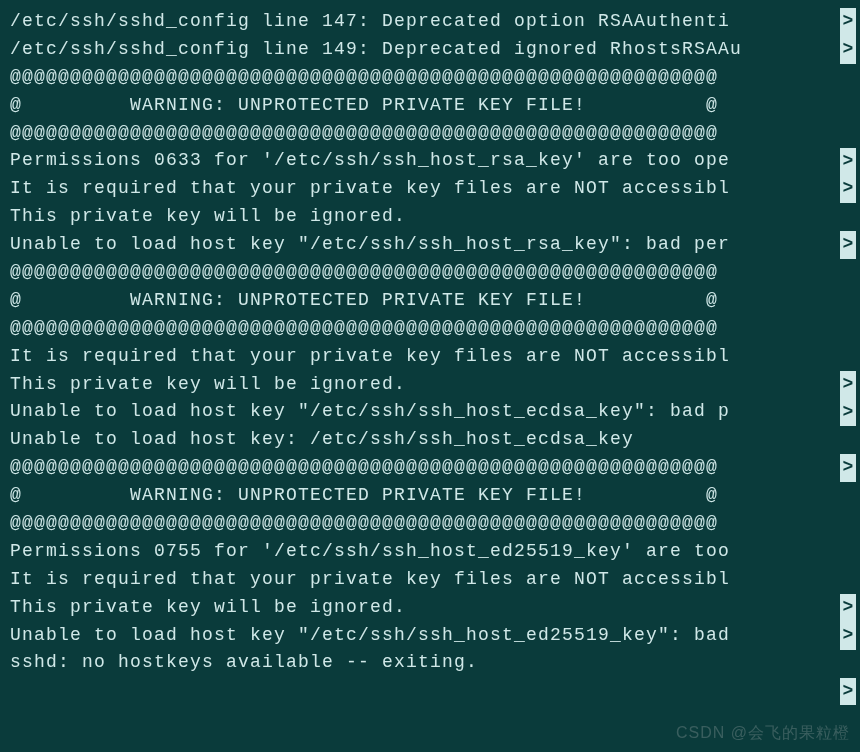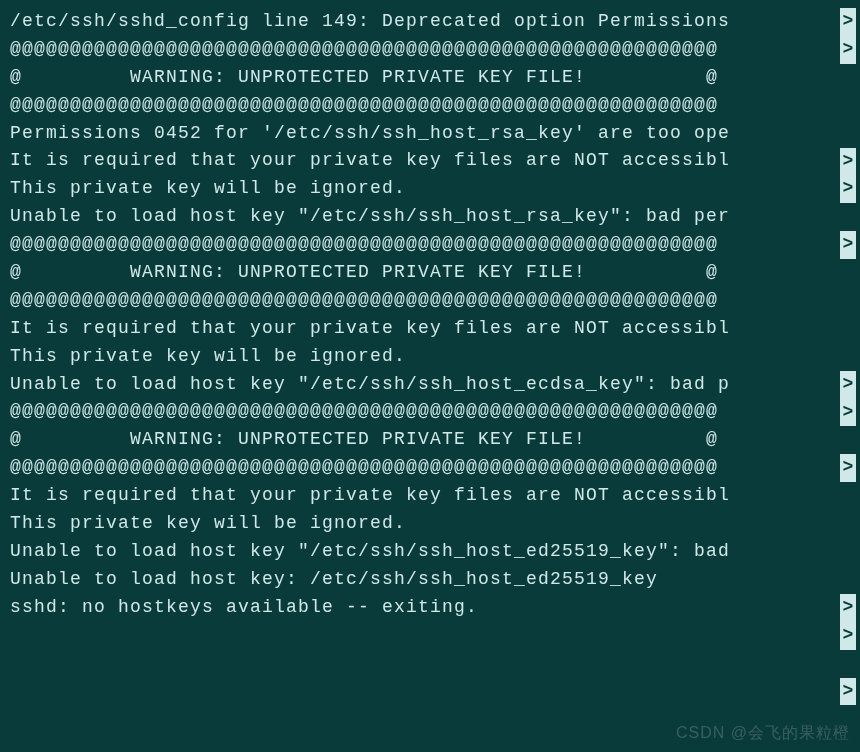--- a/index.html
+++ b/index.html
@@ -40,41 +40,43 @@
       color: rgba(200,200,200,0.25);
       font-family: sans-serif;
       font-size: 16px;
       letter-spacing: 1px;
     }
   </style>
 </head>
 <body>
 
 <div id="terminal">
-    <div class="line">/etc/ssh/sshd_config line 149: Deprecated option Permissions</div>
+    <div class="line">/etc/ssh/sshd_config line 147: Deprecated option RSAAuthenti</div>
+    <div class="line">/etc/ssh/sshd_config line 149: Deprecated ignored RhostsRSAAu</div>
     <div class="line">@@@@@@@@@@@@@@@@@@@@@@@@@@@@@@@@@@@@@@@@@@@@@@@@@@@@@@@@@@@</div>
     <div class="line">@         WARNING: UNPROTECTED PRIVATE KEY FILE!          @</div>
     <div class="line">@@@@@@@@@@@@@@@@@@@@@@@@@@@@@@@@@@@@@@@@@@@@@@@@@@@@@@@@@@@</div>
-    <div class="line">Permissions 0452 for '/etc/ssh/ssh_host_rsa_key' are too ope</div>
+    <div class="line">Permissions 0633 for '/etc/ssh/ssh_host_rsa_key' are too ope</div>
     <div class="line">It is required that your private key files are NOT accessibl</div>
     <div class="line">This private key will be ignored.</div>
     <div class="line">Unable to load host key "/etc/ssh/ssh_host_rsa_key": bad per</div>
     <div class="line">@@@@@@@@@@@@@@@@@@@@@@@@@@@@@@@@@@@@@@@@@@@@@@@@@@@@@@@@@@@</div>
     <div class="line">@         WARNING: UNPROTECTED PRIVATE KEY FILE!          @</div>
     <div class="line">@@@@@@@@@@@@@@@@@@@@@@@@@@@@@@@@@@@@@@@@@@@@@@@@@@@@@@@@@@@</div>
     <div class="line">It is required that your private key files are NOT accessibl</div>
     <div class="line">This private key will be ignored.</div>
     <div class="line">Unable to load host key "/etc/ssh/ssh_host_ecdsa_key": bad p</div>
+    <div class="line">Unable to load host key: /etc/ssh/ssh_host_ecdsa_key</div>
     <div class="line">@@@@@@@@@@@@@@@@@@@@@@@@@@@@@@@@@@@@@@@@@@@@@@@@@@@@@@@@@@@</div>
     <div class="line">@         WARNING: UNPROTECTED PRIVATE KEY FILE!          @</div>
     <div class="line">@@@@@@@@@@@@@@@@@@@@@@@@@@@@@@@@@@@@@@@@@@@@@@@@@@@@@@@@@@@</div>
+    <div class="line">Permissions 0755 for '/etc/ssh/ssh_host_ed25519_key' are too</div>
     <div class="line">It is required that your private key files are NOT accessibl</div>
     <div class="line">This private key will be ignored.</div>
     <div class="line">Unable to load host key "/etc/ssh/ssh_host_ed25519_key": bad</div>
-    <div class="line">Unable to load host key: /etc/ssh/ssh_host_ed25519_key</div>
     <div class="line">sshd: no hostkeys available -- exiting.</div>
   </div>
 
 <div class="watermark">CSDN @会飞的果粒橙</div>
 
 <div class="overflow-marker" style="top: 8px;">&gt;</div>
 <div class="overflow-marker" style="top: 35.9px;">&gt;</div>
 <div class="overflow-marker" style="top: 147.5px;">&gt;</div>
 <div class="overflow-marker" style="top: 175.4px;">&gt;</div>
 <div class="overflow-marker" style="top: 231.2px;">&gt;</div>

